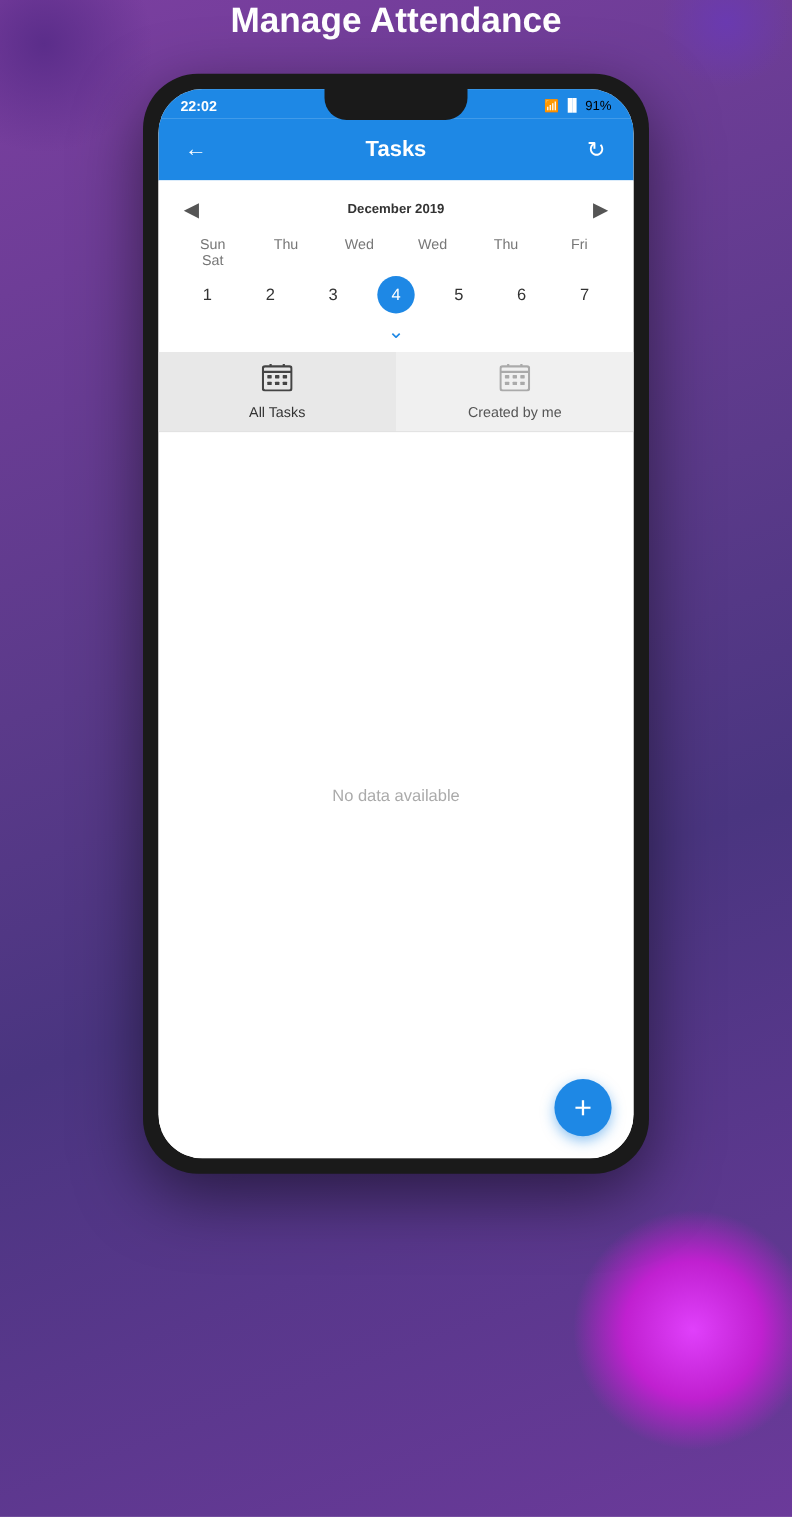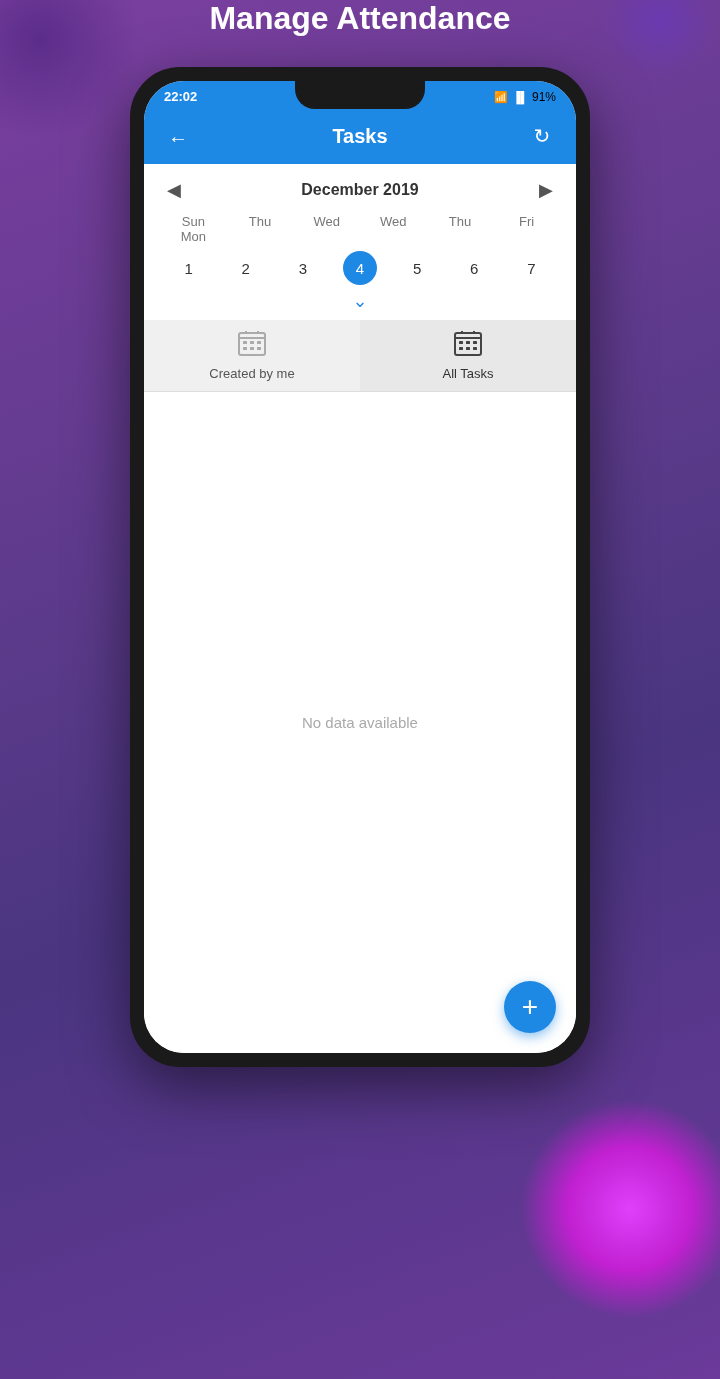--- a/index.html
+++ b/index.html
@@ -73,21 +73,21 @@
       overflow: hidden;
       display: flex;
       flex-direction: column;
     }
 
     
     .status-bar {
       background: #1e88e5;
       display: flex;
       justify-content: space-between;
-      align-items: flex-end;
+      align-items: flex-start;
       padding: 8px 20px 4px 20px;
       position: relative;
     }
 
     .notch {
       position: absolute;
       top: 0;
       left: 50%;
       transform: translateX(-50%);
       width: 130px;
@@ -148,21 +148,21 @@
     }
 
     .calendar-header {
       display: flex;
       justify-content: space-between;
       align-items: center;
       margin-bottom: 10px;
     }
 
     .calendar-month {
-      font-size: 16px;
+      font-size: 12px;
       font-weight: 600;
       color: #333;
     }
 
     .calendar-nav {
       color: #555;
       font-size: 18px;
       cursor: pointer;
       width: 28px;
       height: 28px;
@@ -329,21 +329,21 @@
         <div class="calendar-nav">▶</div>
       </div>
 
       <div class="calendar-days-header">
         <span>Sun</span>
         <span>Thu</span>
         <span>Wed</span>
         <span>Wed</span>
         <span>Thu</span>
         <span>Fri</span>
-        <span>Mon</span>
+        <span>Sat</span>
       </div>
 
       <div class="calendar-days">
         <div class="calendar-day">
           <span>1</span>
         </div>
         <div class="calendar-day">
           <span>2</span>
         </div>
         <div class="calendar-day">
@@ -362,56 +362,56 @@
           <span>7</span>
         </div>
       </div>
 
       <div class="calendar-chevron">
         <span>⌄</span>
       </div>
     </div>
 
     <div class="tabs-section">
+      <div class="tab active">
+        <div class="tab-icon cal-icon">
+          
+          <svg width="28" height="26" viewBox="0 0 28 26" fill="none">
+            <rect x="1" y="3" width="26" height="22" rx="2" stroke="#444" stroke-width="2" fill="none"></rect>
+            <line x1="1" y1="8" x2="27" y2="8" stroke="#444" stroke-width="2"></line>
+            <line x1="8" y1="3" x2="8" y2="1" stroke="#444" stroke-width="2"></line>
+            <line x1="20" y1="3" x2="20" y2="1" stroke="#444" stroke-width="2"></line>
+            <rect x="5" y="11" width="4" height="3" fill="#444" rx="0.5"></rect>
+            <rect x="12" y="11" width="4" height="3" fill="#444" rx="0.5"></rect>
+            <rect x="19" y="11" width="4" height="3" fill="#444" rx="0.5"></rect>
+            <rect x="5" y="17" width="4" height="3" fill="#444" rx="0.5"></rect>
+            <rect x="12" y="17" width="4" height="3" fill="#444" rx="0.5"></rect>
+            <rect x="19" y="17" width="4" height="3" fill="#444" rx="0.5"></rect>
+          </svg>
+        </div>
+        <span class="tab-label">All Tasks</span>
+      </div>
       <div class="tab">
         <div class="tab-icon cal-icon">
           
           <svg width="28" height="26" viewBox="0 0 28 26" fill="none">
             <rect x="1" y="3" width="26" height="22" rx="2" stroke="#aaa" stroke-width="2" fill="none"></rect>
             <line x1="1" y1="8" x2="27" y2="8" stroke="#aaa" stroke-width="2"></line>
             <line x1="8" y1="3" x2="8" y2="1" stroke="#aaa" stroke-width="2"></line>
             <line x1="20" y1="3" x2="20" y2="1" stroke="#aaa" stroke-width="2"></line>
             <rect x="5" y="11" width="4" height="3" fill="#aaa" rx="0.5"></rect>
             <rect x="12" y="11" width="4" height="3" fill="#aaa" rx="0.5"></rect>
             <rect x="19" y="11" width="4" height="3" fill="#aaa" rx="0.5"></rect>
             <rect x="5" y="17" width="4" height="3" fill="#aaa" rx="0.5"></rect>
             <rect x="12" y="17" width="4" height="3" fill="#aaa" rx="0.5"></rect>
             <rect x="19" y="17" width="4" height="3" fill="#aaa" rx="0.5"></rect>
           </svg>
         </div>
         <span class="tab-label">Created by me</span>
       </div>
-      <div class="tab active">
-        <div class="tab-icon cal-icon">
-          
-          <svg width="28" height="26" viewBox="0 0 28 26" fill="none">
-            <rect x="1" y="3" width="26" height="22" rx="2" stroke="#444" stroke-width="2" fill="none"></rect>
-            <line x1="1" y1="8" x2="27" y2="8" stroke="#444" stroke-width="2"></line>
-            <line x1="8" y1="3" x2="8" y2="1" stroke="#444" stroke-width="2"></line>
-            <line x1="20" y1="3" x2="20" y2="1" stroke="#444" stroke-width="2"></line>
-            <rect x="5" y="11" width="4" height="3" fill="#444" rx="0.5"></rect>
-            <rect x="12" y="11" width="4" height="3" fill="#444" rx="0.5"></rect>
-            <rect x="19" y="11" width="4" height="3" fill="#444" rx="0.5"></rect>
-            <rect x="5" y="17" width="4" height="3" fill="#444" rx="0.5"></rect>
-            <rect x="12" y="17" width="4" height="3" fill="#444" rx="0.5"></rect>
-            <rect x="19" y="17" width="4" height="3" fill="#444" rx="0.5"></rect>
-          </svg>
-        </div>
-        <span class="tab-label">All Tasks</span>
-      </div>
     </div>
 
     <div class="content-area">
       <span class="no-data-text">No data available</span>
 
       <div class="fab">+</div>
     </div>
 
   </div>
 </div>

